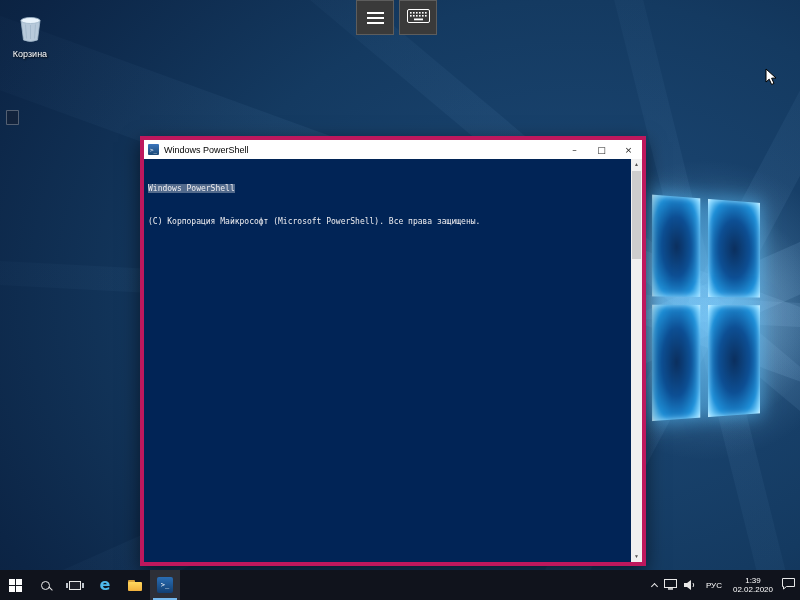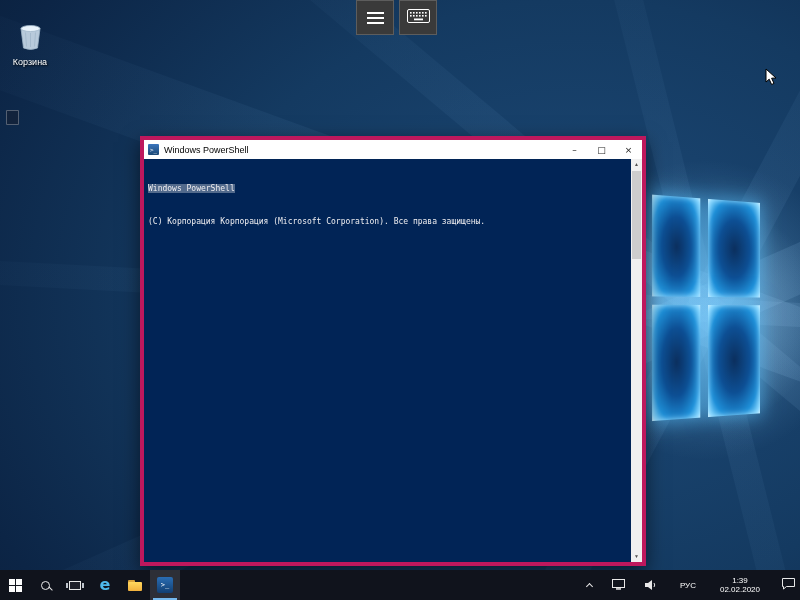--- a/index.html
+++ b/index.html
@@ -23,21 +23,21 @@
 
   .logo-glow { position:absolute; left:596px; top:200px; width:230px; height:230px; z-index:1;
     background:radial-gradient(circle, rgba(160,220,255,0.45) 0%, rgba(160,220,255,0) 68%); }
   .win-logo { position:absolute; left:652px; top:199px; width:114px; height:226px; z-index:1;
     display:grid; grid-template-columns:48px 56px; grid-template-rows:98px 112px; gap:8px;
     transform:perspective(420px) rotateY(16deg); }
   .pane { background:radial-gradient(ellipse at 50% 50%, #0b2f5e 0%, #0d4f94 42%, #1e8fd8 74%, #7fd4ff 93%, #d8f4ff 100%);
     box-shadow:0 0 18px 3px rgba(90,195,255,0.55), inset 0 0 6px rgba(180,230,255,0.9); }
 
   
-  .desk-icon { position:absolute; left:4px; top:24px; width:52px; z-index:2; display:flex; flex-direction:column; align-items:center; }
+  .desk-icon { position:absolute; left:4px; top:16px; width:52px; z-index:2; display:flex; flex-direction:column; align-items:center; }
   .desk-icon .label { margin-top:2px; font-size:9px; color:#fff; text-shadow:1px 1px 2px #000; }
   .shortcut2 { position:absolute; left:6px; top:110px; width:13px; height:15px; z-index:2;
     background:#12233c; border:1px solid rgba(255,255,255,0.28); border-radius:1px; }
 
   
   .vm-toolbar { position:absolute; left:356px; top:0; z-index:6; display:flex; gap:5px; }
   .vm-btn { width:38px; height:35px; background:#3a3a3a; border:1px solid #5d5d5d; display:flex; align-items:center; justify-content:center; }
   .hamburger { display:flex; flex-direction:column; gap:3px; }
   .hamburger i { display:block; width:17px; height:2px; background:#fff; }
 
@@ -77,21 +77,21 @@
   .taskview-icon::after { content:""; position:absolute; right:-4px; top:1px; width:2px; height:5px; background:#bfc5cc; }
   .ie-glyph { font-size:16px; font-weight:bold; color:#4db8ec; line-height:16px; font-family:"DejaVu Sans",sans-serif; }
   .folder-icon { width:14px; height:11px; position:relative; }
   .folder-icon::before { content:""; position:absolute; left:0; top:0; width:7px; height:3px; background:#d9a23a; border-radius:1px 1px 0 0; }
   .folder-icon::after { content:""; position:absolute; left:0; top:2px; width:14px; height:9px; border-radius:1px; background:linear-gradient(#ffd75e,#f2b13d); }
   .tb-btn.active { background:rgba(255,255,255,0.12); }
   .tb-btn.active::after { content:""; position:absolute; left:3px; right:3px; bottom:0; height:2px; background:#76b9ed; }
   .ps-tile { width:16px; height:16px; background:linear-gradient(#2a6db3,#123f72); border-radius:2px;
     color:#fff; font-family:"DejaVu Sans Mono",monospace; font-size:7px; line-height:16px; text-align:center; }
 
-  .tray { margin-left:auto; display:flex; align-items:center; gap:20px; padding-right:5px; height:100%; }
+  .tray { margin-left:auto; display:flex; align-items:center; gap:7px; padding-right:5px; height:100%; }
   .tray-item { display:flex; align-items:center; justify-content:center; height:100%; }
   .chevron-up-icon { width:5px; height:5px; border-left:1.3px solid #e8e8e8; border-top:1.3px solid #e8e8e8; transform:rotate(45deg); margin-top:2px; }
   .lang { font-size:8px; color:#fff; padding:0 2px; }
   .clock { display:flex; flex-direction:column; align-items:center; justify-content:flex-end; color:#fff; font-size:8px; line-height:9px; padding:0 2px; }
 
   
   .mouse-cursor { position:absolute; left:765px; top:68px; z-index:9; }
 </style>
 </head>
 <body>
@@ -159,21 +159,21 @@
 <div class="ps-window">
   <div class="titlebar">
     <span class="title-icon">&gt;_</span>
     <span class="title-text">Windows PowerShell</span>
     <span class="win-btn">–</span>
     <span class="win-btn">□</span>
     <span class="win-btn close">×</span>
   </div>
   <div class="console">
     <div><span class="hl">Windows PowerShell</span></div>
-    <div>(C) Корпорация Корпорация (Microsoft Corporation). Все права защищены.</div>
+    <div>(C) Корпорация Майкрософт (Microsoft PowerShell). Все права защищены.</div>
     <div class="blank"></div>
   </div>
   <div class="scrollbar">
     <span class="scroll-arrow">▲</span>
     <div class="scroll-thumb"></div>
     <div class="scroll-spacer"></div>
     <span class="scroll-arrow">▼</span>
   </div>
 </div>
 

